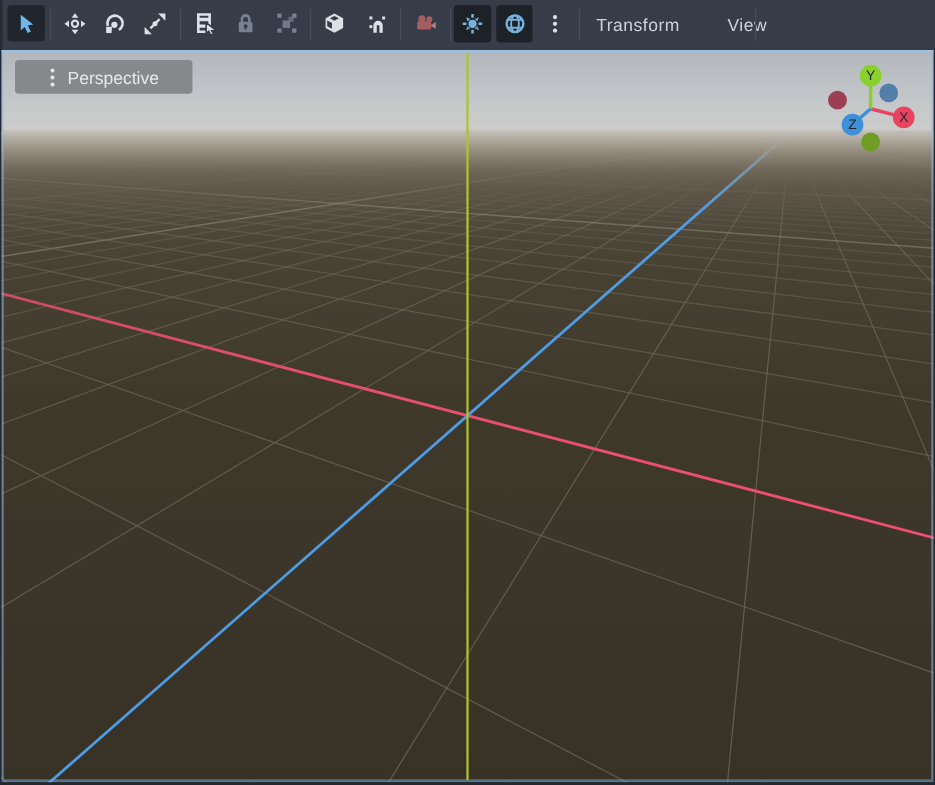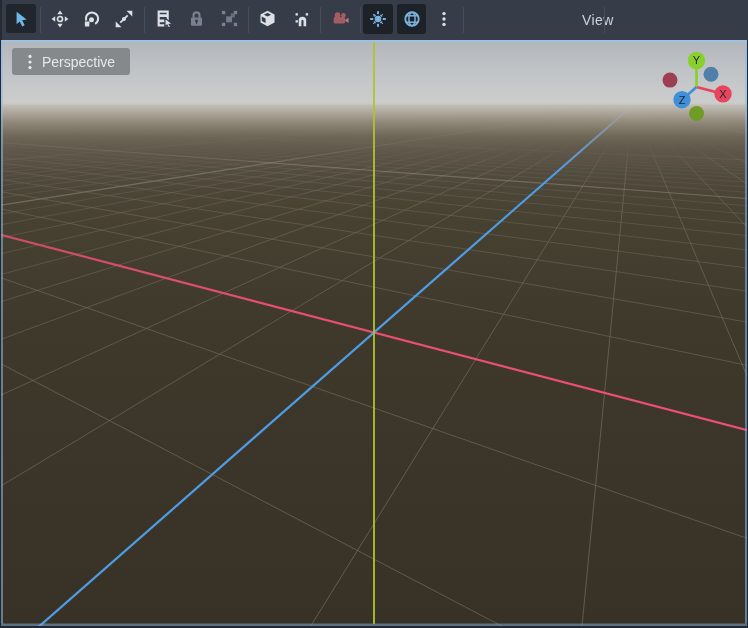--- a/index.html
+++ b/index.html
@@ -4,21 +4,21 @@
 html,body{width:748px;height:628px;overflow:hidden;background:#232830;font-family:"Liberation Sans",sans-serif}
 #toolbar{position:absolute;left:0;top:0;width:748px;height:40px;background:#363d49}
 #toolbar::before{content:"";position:absolute;left:0;top:0;width:2px;height:40px;background:#262b33}
 .btn{position:absolute;border-radius:3px;display:flex;align-items:center;justify-content:center}
 .pressed{background:#21262e}
 #toolbar .btn.pressed:not(:first-child){background:#1d2229}
 .sep{position:absolute;top:7px;width:1px;height:26px;background:#454d5a}
 .menu{position:absolute;top:0;color:#ccd3dc;font-size:14px;line-height:40px;letter-spacing:0.4px}
 #vpborder{position:absolute;left:1px;top:40px;width:746px;height:586px;overflow:hidden}
 #scene{position:absolute;left:0;top:0}
-#persp{position:absolute;left:11px;top:8px;height:27px;background:#85898c;border-radius:3px;display:flex;align-items:center;padding:0 15px;gap:9px}
+#persp{position:absolute;left:11px;top:8px;height:27px;background:#85898c;border-radius:3px;display:flex;align-items:center;padding:0 27px;gap:9px}
 #persp span{color:#e6e9ea;font-size:14px}
 </style></head><body>
 <div id="toolbar">
     <div class="btn pressed" style="left:6px;top:4px;width:30px;height:29px">
       <svg width="16" height="16" viewBox="0 0 16 16" xmlns="http://www.w3.org/2000/svg">
         <path d="M3.6 0.8 L13.6 8.6 L9.2 9.3 L11.7 14.2 L9.2 15.4 L6.7 10.5 L3.6 13.3 Z" fill="#70b6e8"></path>
       </svg>
     </div>
     <div class="sep" style="left:39.5px"></div>
     <div class="btn " style="left:45px;top:4px;width:30px;height:29px">
@@ -147,20 +147,21 @@
     <div class="btn " style="left:433px;top:4px;width:22px;height:29px">
       <svg width="8" height="16" viewBox="0 0 8 16" xmlns="http://www.w3.org/2000/svg">
         <g fill="#dde1e7">
           <circle cx="4" cy="2.6" r="1.7"></circle>
           <circle cx="4" cy="8" r="1.7"></circle>
           <circle cx="4" cy="13.4" r="1.7"></circle>
         </g>
       </svg>
     </div>
     <div class="sep" style="left:463px"></div>
+    <div class="menu" style="left:477px">Transform</div>
     <div class="menu" style="left:582px">View</div>
     <div class="sep" style="left:603.5px"></div>
   </div>
 <div id="vpborder">
 <svg id="scene" width="746" height="586" viewBox="0 0 746 586" xmlns="http://www.w3.org/2000/svg">
 <defs>
 <linearGradient id="bgg" x1="0" y1="2" x2="0" y2="584" gradientUnits="userSpaceOnUse">
  <stop offset="0" stop-color="#b3b7bc"></stop>
  <stop offset="0.0567" stop-color="#c2c5c8"></stop>
  <stop offset="0.0911" stop-color="#c9cbcb"></stop>

